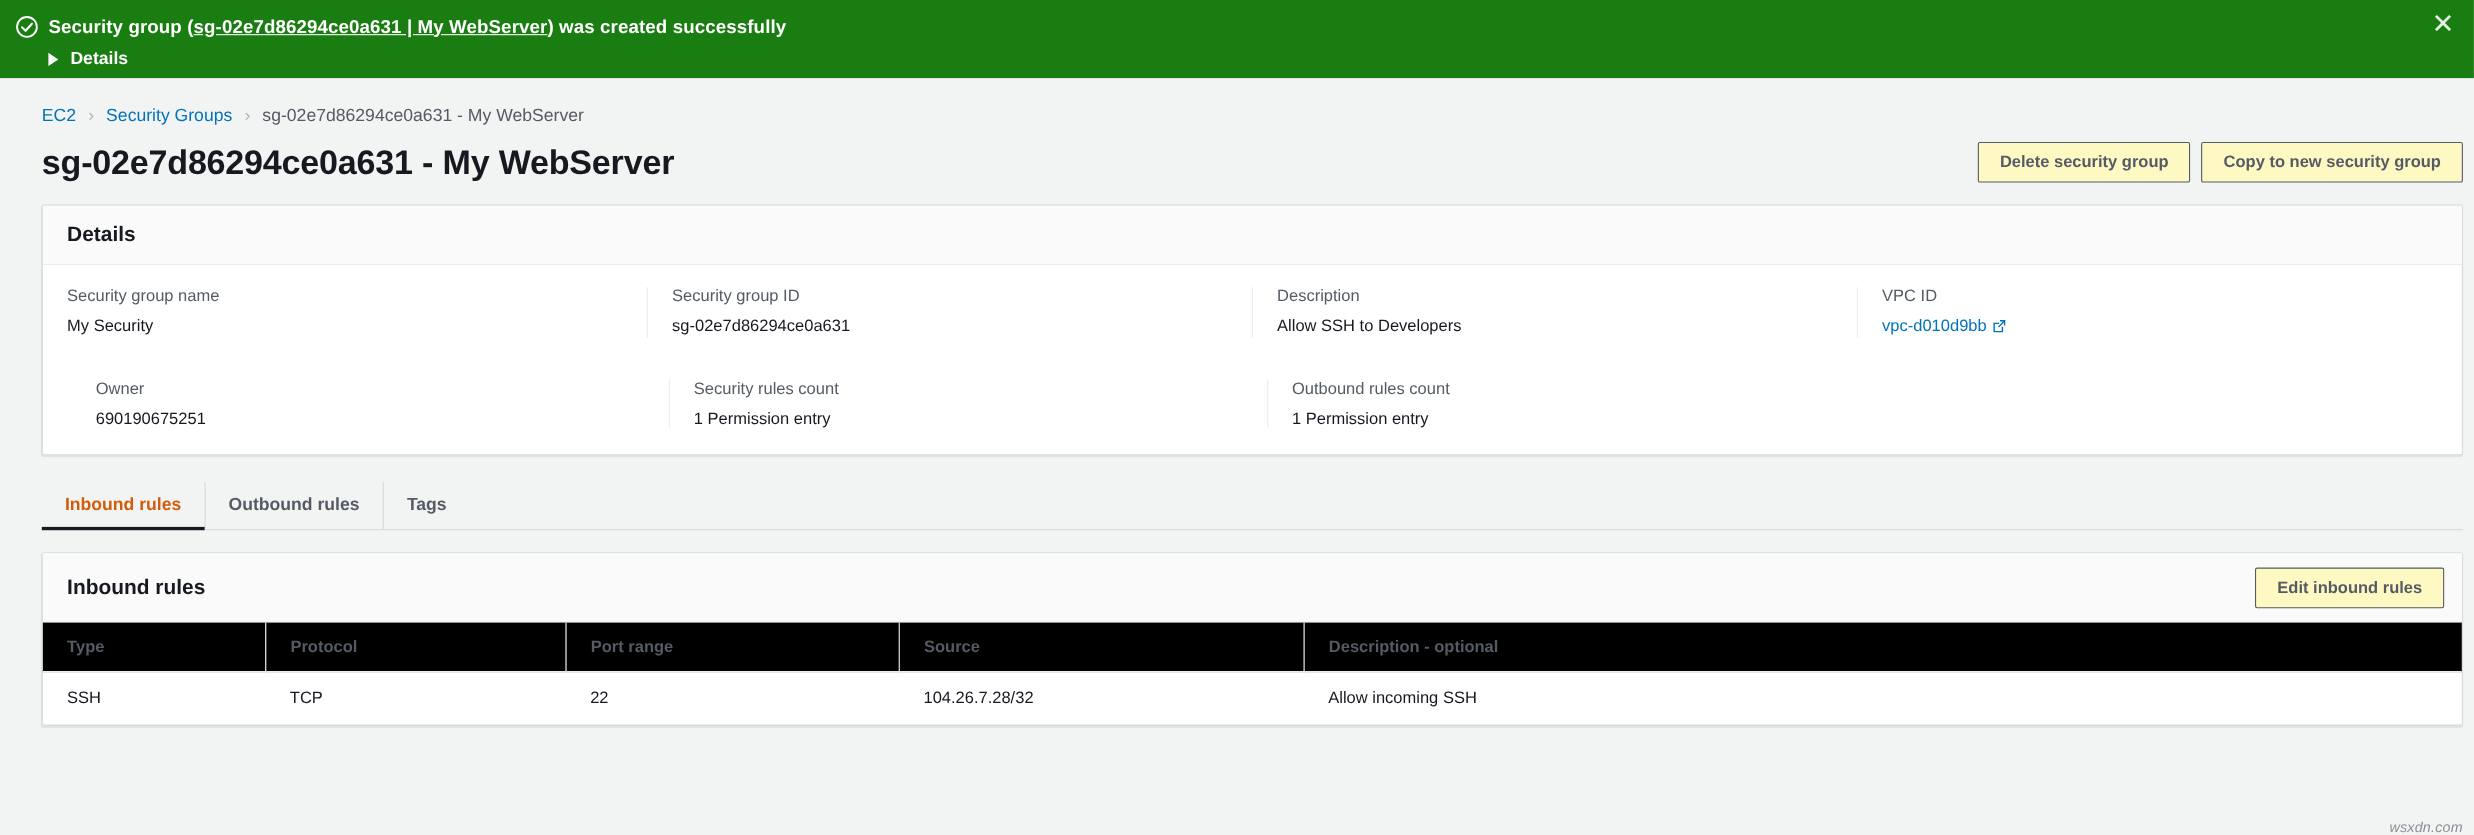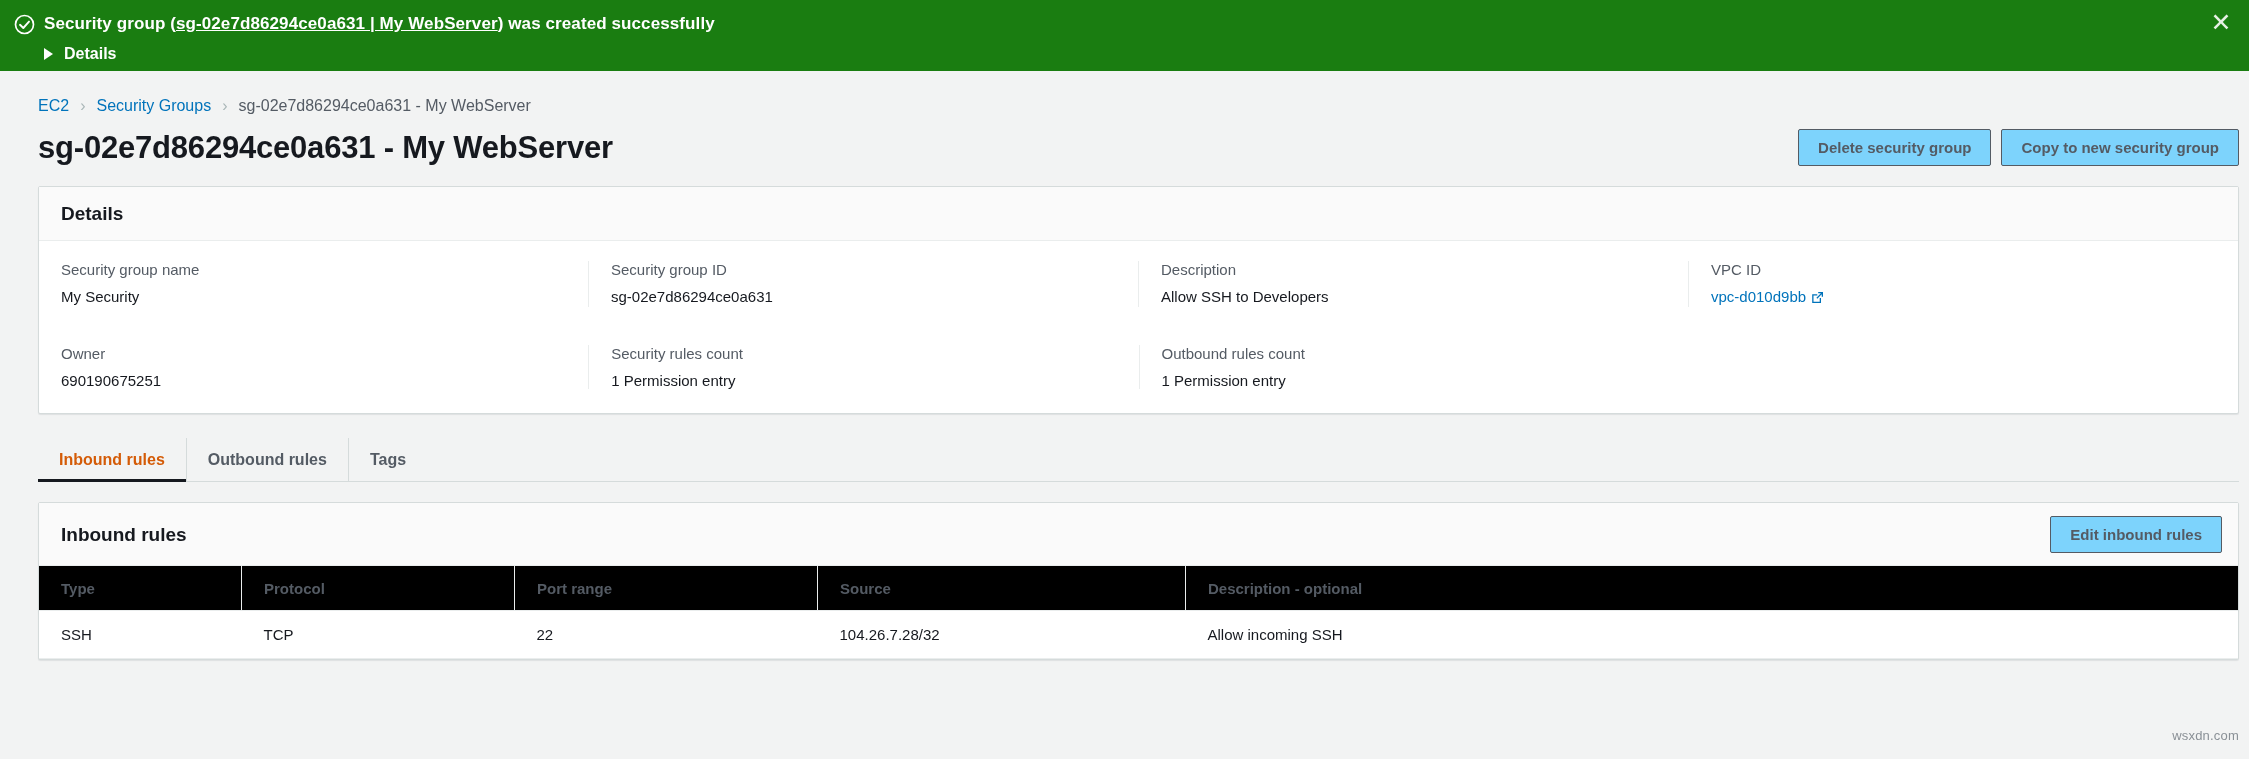--- a/index.html
+++ b/index.html
@@ -20,21 +20,21 @@
   .banner {
     position: relative;
     background: #1a7d11;
     color: #ffffff;
     height: 71px;
     box-sizing: border-box;
     padding: 13px 0 0 0;
   }
   .banner-row {
     display: flex;
-    align-items: flex-start;
+    align-items: center;
     padding-left: 14px;
   }
   .check-icon {
     flex: 0 0 auto;
     width: 21px; height: 21px;
     margin-right: 9px;
     margin-top: 1px;
   }
   .banner-text {
     font-size: 17px;
@@ -98,21 +98,21 @@
     padding: 14px 10px 0 38px;
   }
   .page-title {
     font-size: 31px;
     font-weight: bold;
     color: #16191f;
     letter-spacing: -.2px;
   }
   .title-actions { display: flex; gap: 10px; padding-right: 0px; }
   .btn {
-    background: #7dd3fc;
+    background: #fef9c3;
     border: 1px solid #545b64;
     border-radius: 2px;
     color: #545b64;
     font-size: 15px;
     font-weight: bold;
     font-family: "Liberation Sans", sans-serif;
     padding: 9px 19px;
     cursor: pointer;
     white-space: nowrap;
   }
@@ -137,21 +137,21 @@
   .card-title {
     font-size: 19px;
     font-weight: bold;
     color: #16191f;
   }
 
   .detail-grid {
     display: flex;
     padding: 20px 0 24px 0;
   }
-  .detail-grid.second { padding-top: 14px; }
+  .detail-grid.second { padding-top: 14px; margin-left: 26px; }
   .dcol {
     flex: 1 1 0;
     padding: 0 22px;
     border-right: 1px solid #eaeded;
     min-width: 0;
   }
   .dcol:last-child { border-right: none; }
   .dcol.noborder { border-right: none; }
   .dlabel {
     font-size: 15px;
@@ -220,24 +220,25 @@
     white-space: nowrap;
   }
   .w-type   { width: 180px; }
   .w-proto  { width: 250px; }
   .w-port   { width: 280px; }
   .w-source { width: 345px; }
 
   .watermark {
     position: absolute;
     right: 10px;
-    bottom: 16px;
+    bottom: 0;
     font-size: 13px;
     color: #8a9096;
     letter-spacing: .2px;
+    font-style: italic;
   }
 </style>
 </head>
 <body>
 
 <div class="page">
 
   <div class="banner">
     <div class="banner-row">
       <span class="check-icon">

